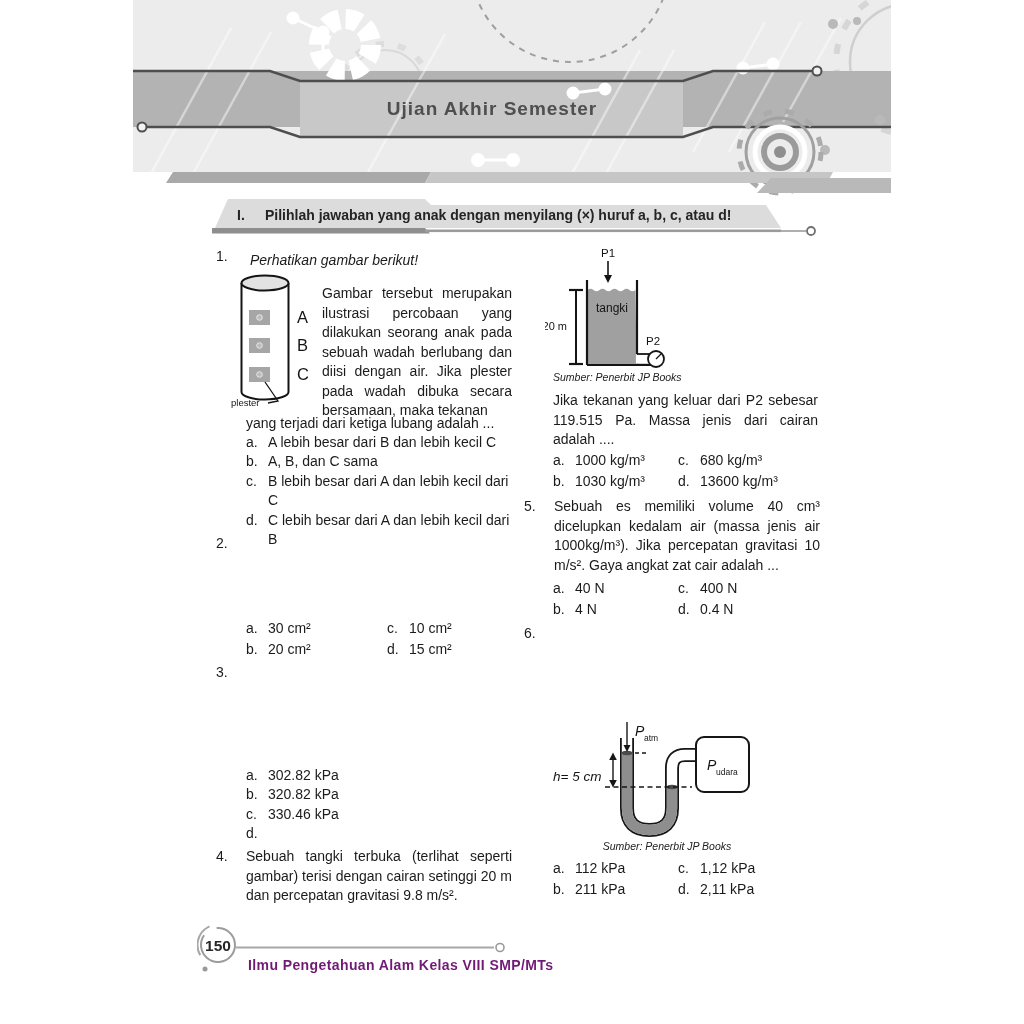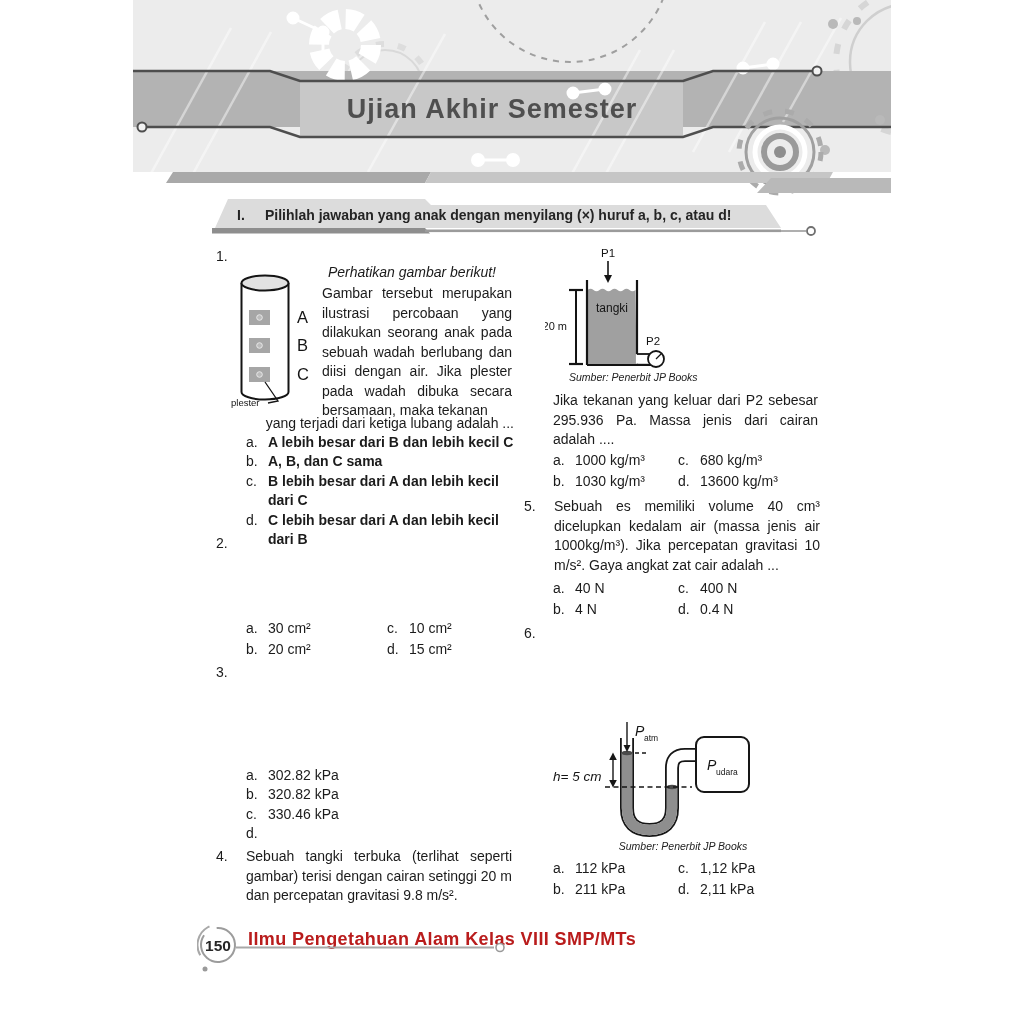--- a/index.html
+++ b/index.html
@@ -2,34 +2,34 @@
 <html><head>
 <meta charset="utf-8">
 <style>
   html,body{margin:0;padding:0;background:#fff;}
   .page{position:relative;width:1024px;height:1024px;background:#ffffff;overflow:hidden;
         font-family:"Liberation Sans", sans-serif;color:#1b1b1b;}
   .abs{position:absolute;}
   .qrow{display:flex;align-items:flex-start;}
   .num{flex:none;width:30px;font-size:14px;line-height:19.5px;}
   .body{margin:0;flex:1;font-size:14px;line-height:19.5px;text-align:justify;}
-  .noj{text-align:right;}
-  .prompt{margin:16px;flex:1;font-size:14px;line-height:19.5px;font-style:italic;text-align:right;}
+  .noj{text-align:left;}
+  .prompt{margin:4px;flex:1;font-size:14px;line-height:19.5px;font-style:italic;}
   .opt{display:flex;font-size:14px;line-height:19.4px;}
   .opt .ol{flex:none;width:22px;}
-  .opt .ot{flex:1;font-weight:bold;}
+  .opt .ot{flex:1;}
   .grid4{display:grid;grid-template-columns:22px 119px 22px auto;font-size:14px;line-height:21px;}
   .grid4r{display:grid;grid-template-columns:22px 103px 22px auto;font-size:14px;line-height:21px;}
   .grid2{display:grid;grid-template-columns:22px auto;font-size:14px;line-height:19.4px;}
   .title{left:300px;top:87px;width:384px;height:44px;text-align:center;line-height:44px;
-         font-size:27px;font-weight:bold;color:#4f4f4f;letter-spacing:1px;}
+         font-size:19px;font-weight:bold;color:#4f4f4f;letter-spacing:1px;}
   .instr{left:237px;top:205px;display:flex;font-size:14px;font-weight:bold;color:#242424;line-height:20px;}
   .instr .n{flex:none;width:28px;}
-  .src{font-size:10.5px;font-style:italic;color:#222;margin-left:16px;}
-  .foot-title{font-size:18px;font-weight:bold;color:#b91c1c;letter-spacing:0.4px;}
+  .src{font-size:10.5px;font-style:italic;color:#222;}
+  .foot-title{font-size:14px;font-weight:bold;color:#701a75;letter-spacing:0.4px;margin-top:28px;}
   sub,sup{font-size:9px;}
 </style>
 </head>
 <body>
 
 <div class="page">
 
   <svg class="abs" style="left:133px;top:0" width="758" height="196" viewBox="0 0 758 196">
     <rect width="758" height="172" fill="#ececec"></rect>
     <circle cx="775" cy="62" r="58" fill="none" stroke="#cfcfcf" stroke-width="2.5"></circle>
@@ -200,21 +200,21 @@
     <text x="22" y="86" font-size="11" fill="#141414" text-anchor="end">20 m</text>
     <rect x="90.8" y="110.2" width="14" height="9.6" fill="#ffffff"></rect>
     <line x1="92" y1="110" x2="106" y2="110" stroke="#141414" stroke-width="1.8"></line>
     <line x1="92" y1="120.9" x2="106" y2="120.9" stroke="#141414" stroke-width="2.2"></line>
     <circle cx="111" cy="115" r="8" fill="#ffffff" stroke="#141414" stroke-width="1.8"></circle>
     <line x1="111" y1="115" x2="116.5" y2="109.5" stroke="#141414" stroke-width="1.3"></line>
     <text x="101" y="101" font-size="11.5" fill="#141414">P2</text>
   </svg>
   <div class="abs src" style="left:553px;top:371px">Sumber: Penerbit JP Books</div>
 
-  <p class="abs body" style="left:553px;top:391px;width:265px">Jika tekanan yang keluar dari P2 sebesar 295.936 Pa. Massa jenis dari cairan adalah ....</p>
+  <p class="abs body" style="left:553px;top:391px;width:265px">Jika tekanan yang keluar dari P2 sebesar 119.515 Pa. Massa jenis dari cairan adalah ....</p>
   <div class="abs grid4r" style="left:553px;top:450px;width:268px">
     <span>a.</span>
     <span>1000 kg/m³</span>
     <span>c.</span>
     <span>680 kg/m³</span>
     <span>b.</span>
     <span>1030 kg/m³</span>
     <span>d.</span>
     <span>13600 kg/m³</span>
   </div>

